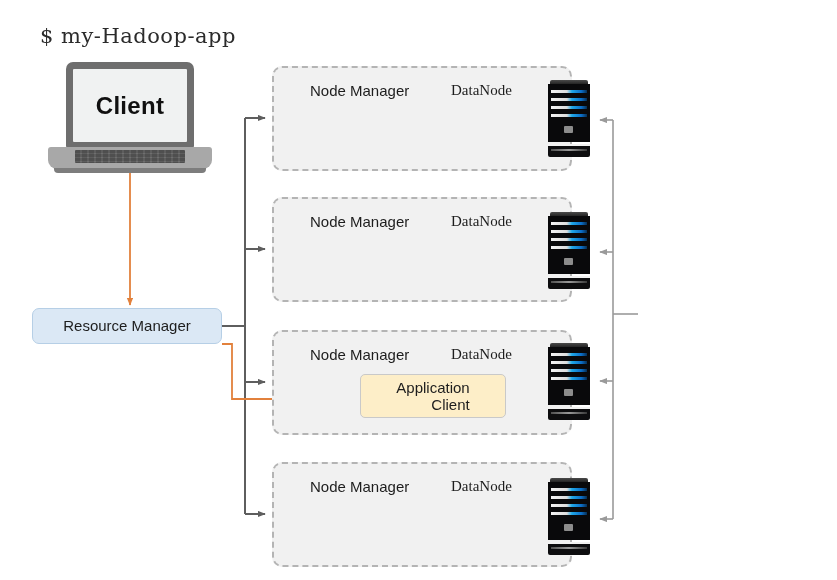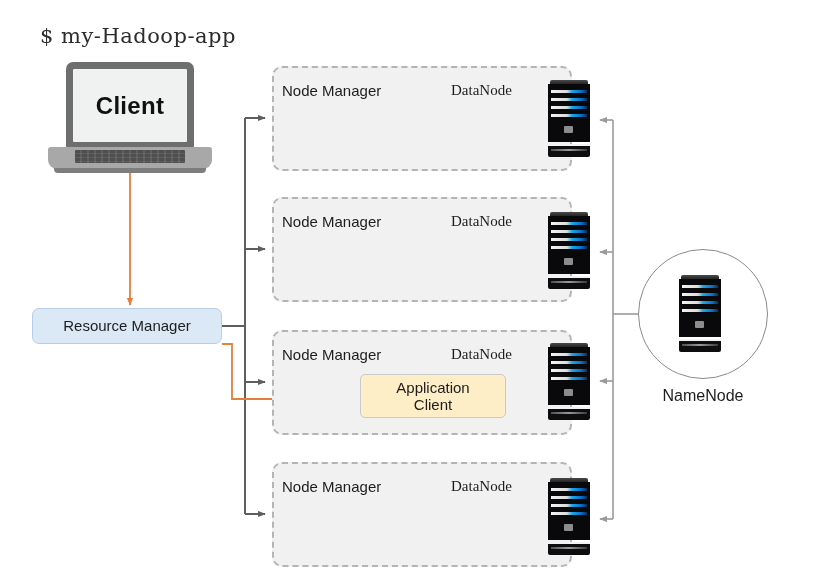--- a/index.html
+++ b/index.html
@@ -127,40 +127,41 @@
   #application-master {
     left: 360px;
     top: 374px;
     width: 146px;
     height: 44px;
     background: #fdeec8;
     border: 1px solid #c9c9c9;
     border-radius: 5px;
     font-size: 15px;
     color: #1d1d1d;
+    text-align: right;
   }
   
   .node-block {
     position: absolute;
     box-sizing: border-box;
     left: 272px;
     width: 300px;
     height: 105px;
     background: #f1f1f1;
     border: 2px dashed #b4b4b4;
     border-radius: 10px;
   }
   .node-label {
     position: absolute;
     top: 14px;
     font-size: 15px;
     color: #1d1d1d;
     white-space: nowrap;
   }
-  .nm-label { left: 8px; }
+  .nm-label { left: 36px; }
   .dn-label { left: 177px; font-family: Liberation Serif, serif; }
   
   .server {
     position: absolute;
     width: 42px;
     height: 76px;
   }
   .srv-cap {
     position: absolute;
     left: 2px;
@@ -383,31 +384,14 @@
           <i class="bay"></i>
           <i class="bay"></i>
           <i class="bay"></i>
           <i class="bay"></i>
         </div>
     </div>
     <div class="srv-chip"></div>
     <div class="srv-base"></div>
   </div>
 
-  <div id="namenode-group">
-    <div id="namenode-circle"></div>
-    <div class="server" id="namenode-server">
-      <div class="srv-cap"></div>
-      <div class="srv-body">
-        <div class="srv-bays">
-            <i class="bay"></i>
-            <i class="bay"></i>
-            <i class="bay"></i>
-            <i class="bay"></i>
-          </div>
-      </div>
-      <div class="srv-chip"></div>
-      <div class="srv-base"></div>
-    </div>
-    <div id="namenode-label">NameNode</div>
-  </div>
 
 </div>
 
 </body></html>

